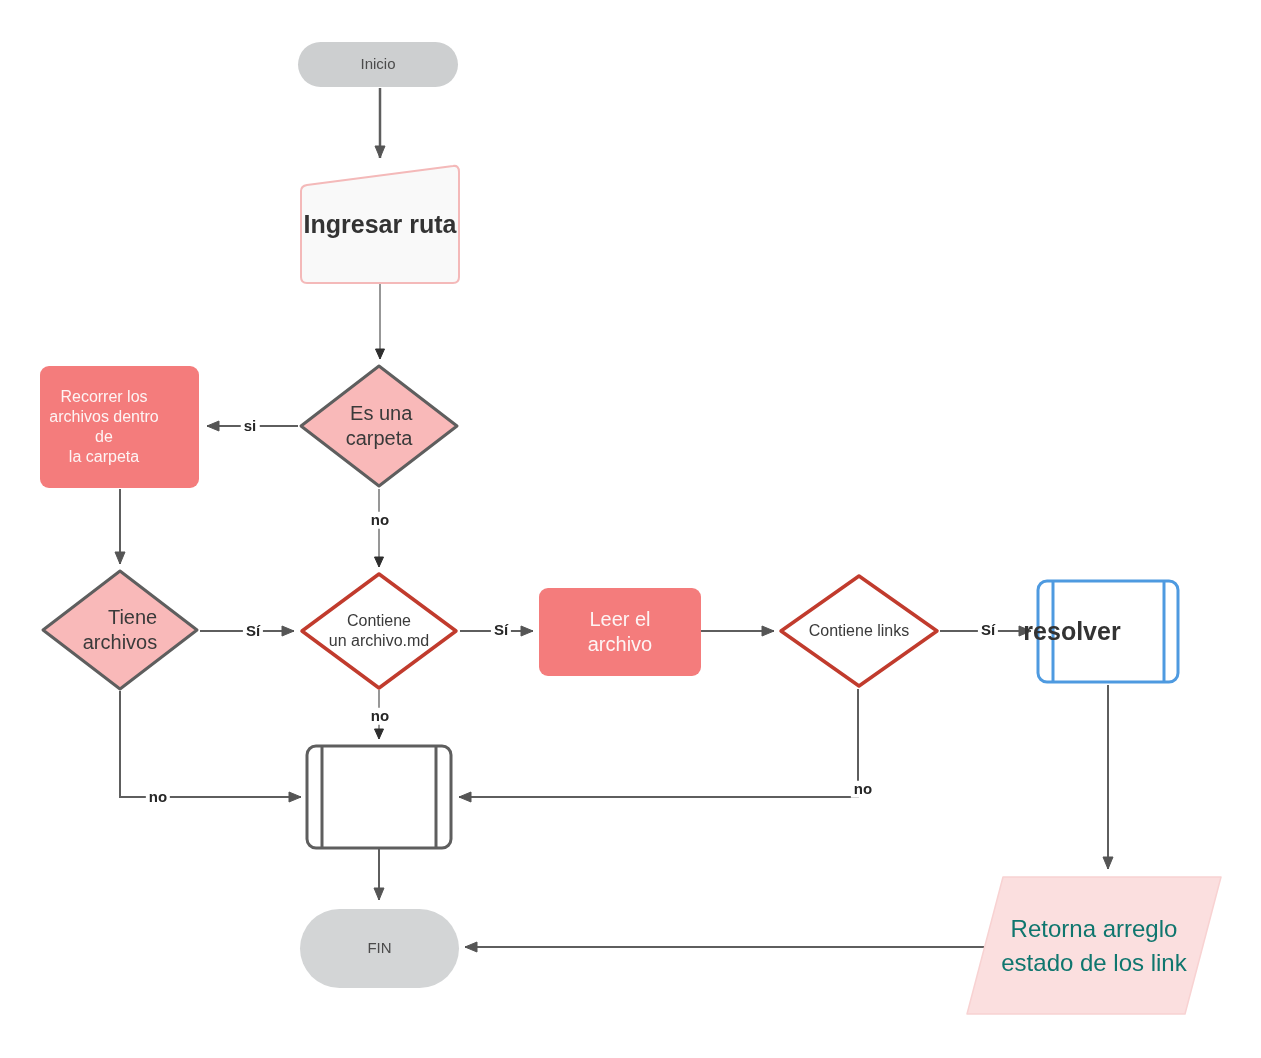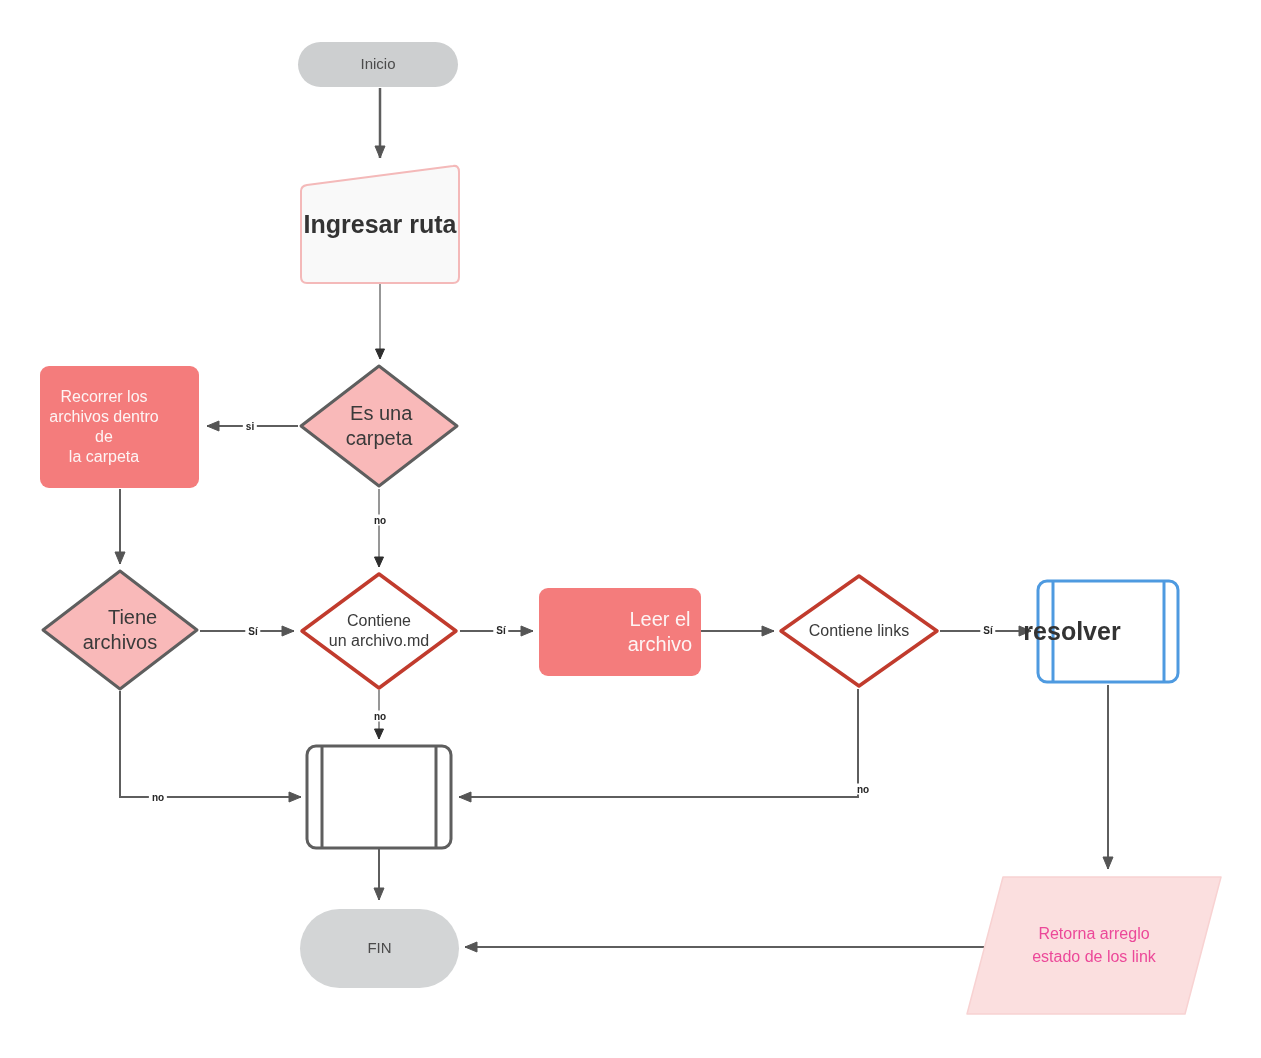--- a/index.html
+++ b/index.html
@@ -20,27 +20,27 @@
     color:#3c3c3c;
     pointer-events:none;
   }
   .lbl-terminator{font-size:15px;color:#4b4b4b;}
   .lbl-bold{font-weight:bold;font-size:25px;color:#333333;}
   .lbl-white{color:#fdf4f4;font-size:16px;}
   .lbl-white-lg{color:#fdf4f4;font-size:20px;}
   .lbl-diamond-lg{font-size:20px;color:#3a3a3a;text-align:right;}
   .lbl-diamond-sm{font-size:16px;color:#3a3a3a;}
   .lbl-error{font-weight:bold;font-size:22px;color:#3a3a3a;}
-  .lbl-retorna{font-size:16px;color:#ec4899;line-height:1.4;}
+  .lbl-retorna{font-size:24px;color:#0f766e;line-height:1.4;}
   .edge-label{
     position:absolute;
     transform:translate(-50%,-50%);
     background:#ffffff;
     padding:0 3px;
-    font-size:10px;
+    font-size:15px;
     font-weight:bold;
     color:#262626;
     line-height:1.1;
     pointer-events:none;
   }
 </style>
 </head>
 <body>
 
 <div id="canvas">
@@ -110,21 +110,21 @@
   <div class="node-label lbl-white" style="left:40px;top:366px;width:128px;height:122px;">Recorrer los
 archivos dentro de
 la carpeta</div>
 
   <div class="node-label lbl-diamond-sm" style="left:302px;top:574px;width:154px;height:114px;">Contiene
 un archivo.md</div>
 
   <div class="node-label lbl-diamond-lg" style="left:43px;top:570px;width:154px;height:120px;">Tiene
 archivos</div>
 
-  <div class="node-label lbl-white-lg" style="left:539px;top:588px;width:162px;height:88px;padding-left:40px;">Leer el
+  <div class="node-label lbl-white-lg" style="left:539px;top:588px;width:162px;height:88px;">Leer el
 archivo</div>
 
   <div class="node-label lbl-diamond-sm" style="left:781px;top:576px;width:156px;height:110px;">Contiene links</div>
 
   <div class="node-label lbl-bold" style="left:1002px;top:581px;width:140px;height:101px;">resolver</div>
 
 
   <div class="node-label lbl-terminator" style="left:300px;top:909px;width:159px;height:79px;">FIN</div>
 
   <div class="node-label lbl-retorna" style="left:985px;top:877px;width:218px;height:137px;">Retorna arreglo

